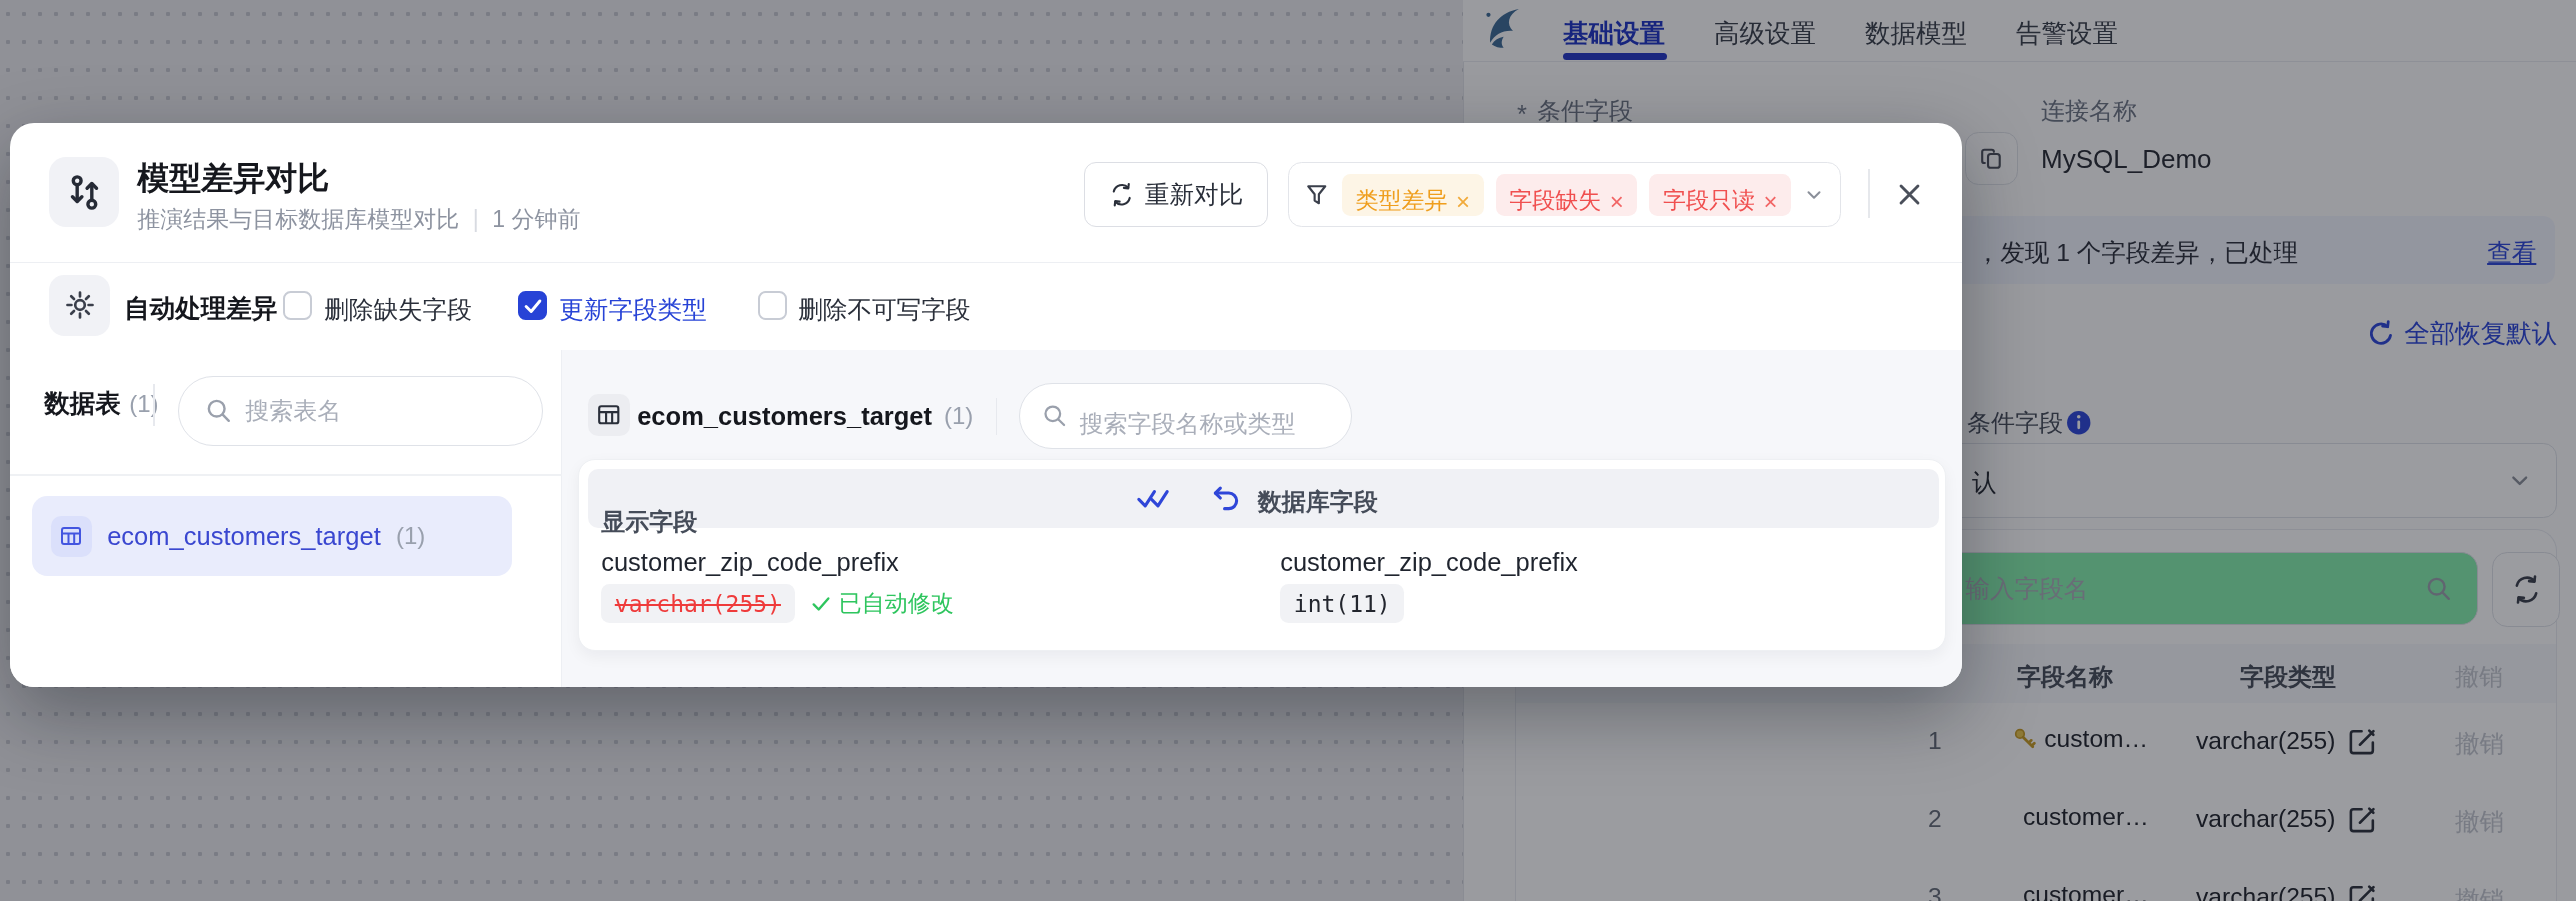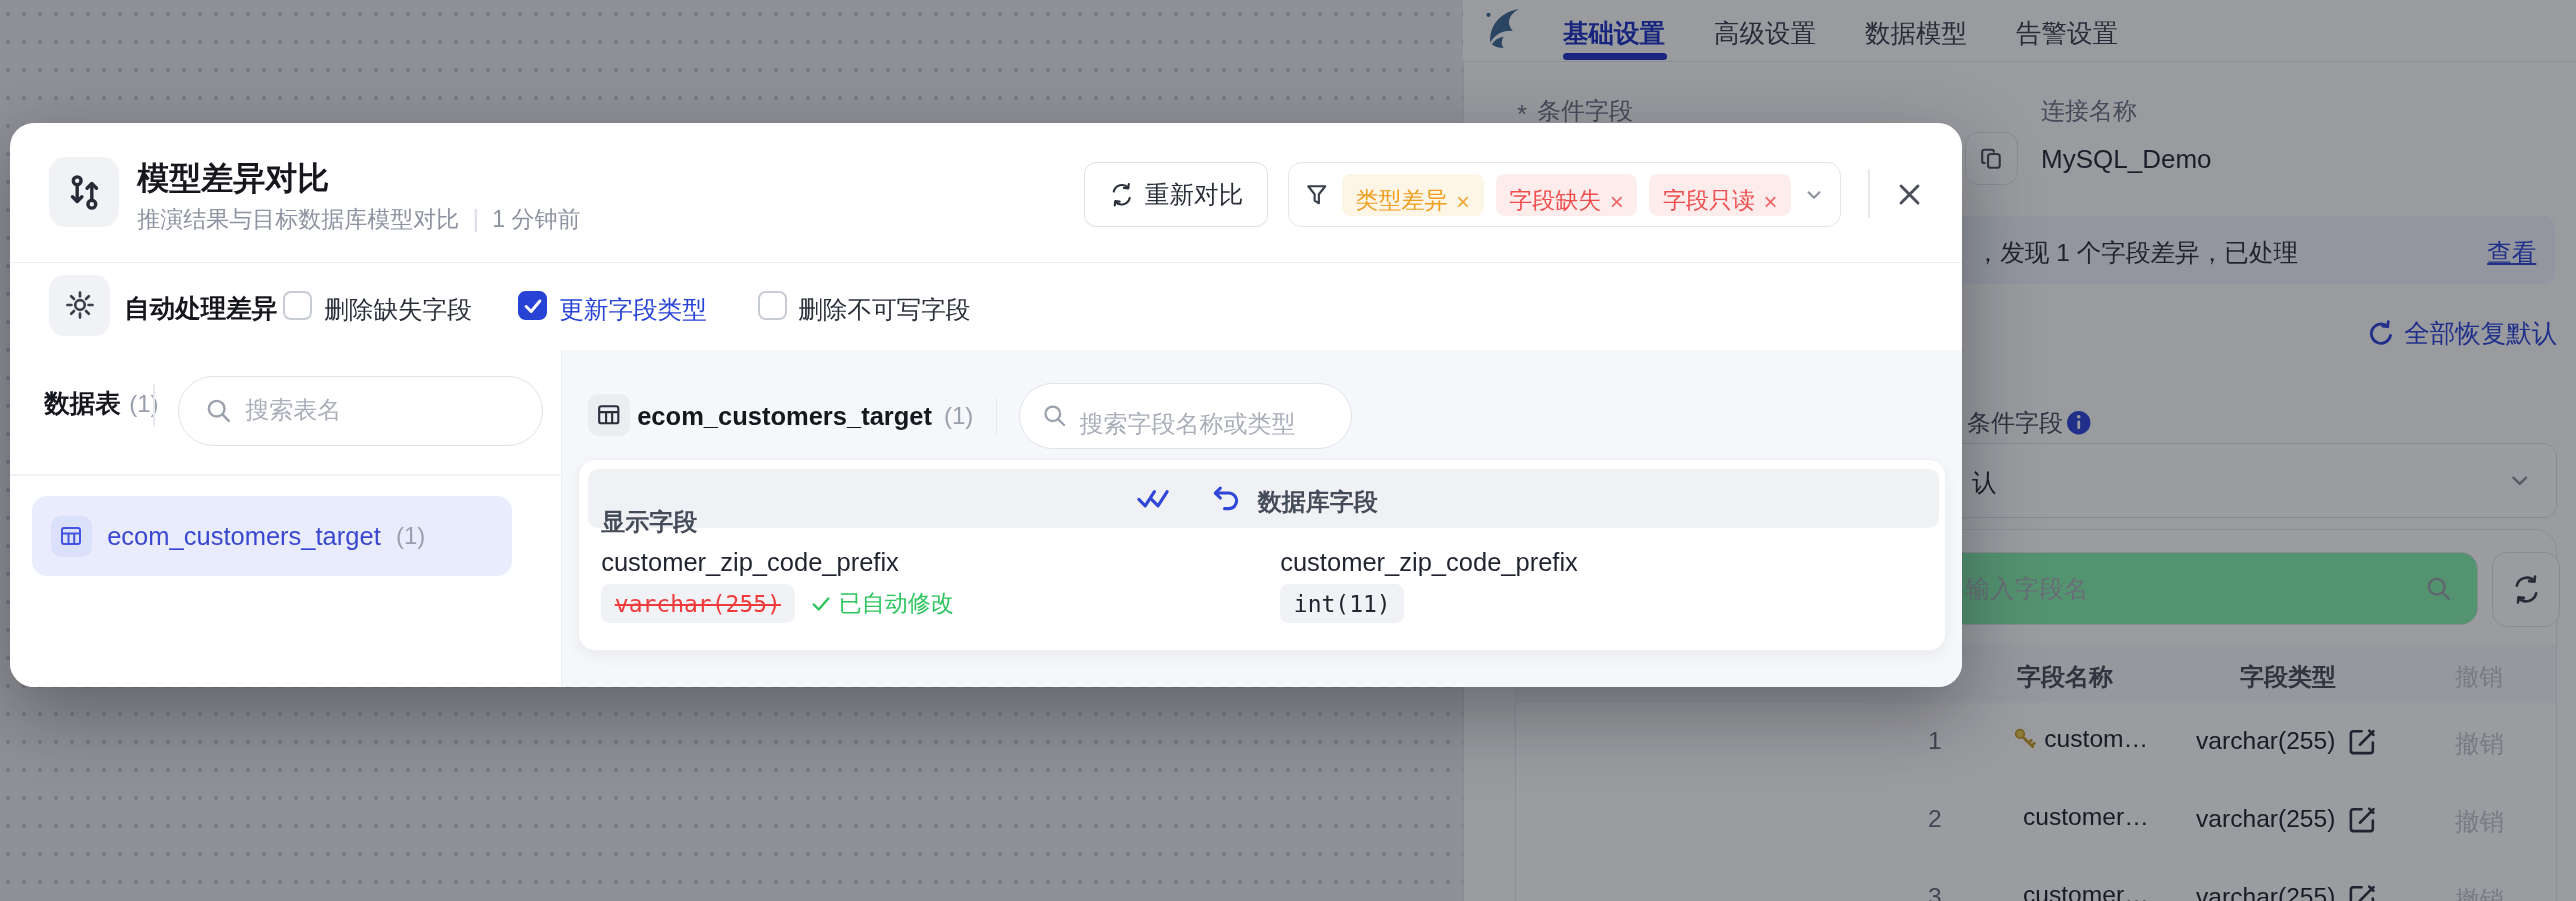--- a/index.html
+++ b/index.html
@@ -82,21 +82,21 @@
   .cb-label{font-size:24.6px;color:#2a2f3a;}
   .cb-label.blue{color:#2743d6;}
   .m-body{left:0;top:227px;width:1952px;height:337px;display:flex;}
   .m-side{width:552px;height:337px;background:#fff;border-right:1.7px solid #edeff3;border-radius:0 0 0 24px;position:relative;box-sizing:border-box;}
   .s-titlerow{position:absolute;left:34px;top:36px;display:flex;align-items:baseline;gap:8.5px;}
   .s-title{font-size:25.5px;font-weight:700;color:#15171d;}
   .count{font-size:24px;color:#99a0ad;}
   .s-vdiv{position:absolute;left:143px;top:34px;width:1.7px;height:42px;background:#e7e9ee;}
   .pill-search{position:relative;}
   .pill-search input{width:100%;height:100%;box-sizing:border-box;border:1.7px solid #dfe2e8;border-radius:51px;
-    font-size:24px;color:#262a33;background:#fff;outline:none;font-family:Liberation Serif, serif;}
+    font-size:24px;color:#262a33;background:#fff;outline:none;}
   .pill-search input::placeholder{color:#a9aeb9;}
   .s-search{position:absolute;left:168px;top:25.5px;width:365px;height:70px;}
   .s-search input{padding:0 17px 0 66px;}
   .s-search .mag{position:absolute;left:25.5px;top:20.4px;}
   .s-div{position:absolute;left:0;top:124px;width:552px;height:1.7px;background:#eff1f4;}
   .s-item{position:absolute;left:22px;top:146px;width:480px;height:80px;border-radius:15.3px;background:#e9ecfc;
     display:flex;align-items:center;padding:0 18.7px;gap:15.3px;box-sizing:border-box;cursor:pointer;}
   .s-item .ibox{width:41px;height:41px;border-radius:10.2px;background:#dbe0fb;display:flex;align-items:center;justify-content:center;}
   .s-item .iname{font-size:25.5px;color:#3a47d0;font-weight:500;}
   .m-main{flex:1;height:337px;background:#f6f7fa;border-radius:0 0 24px 0;position:relative;}

